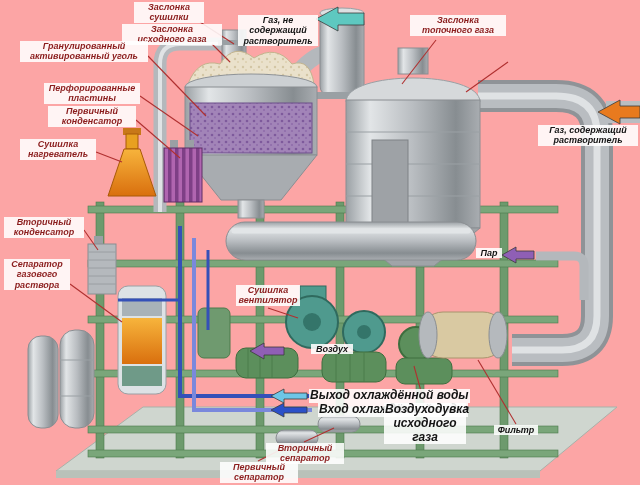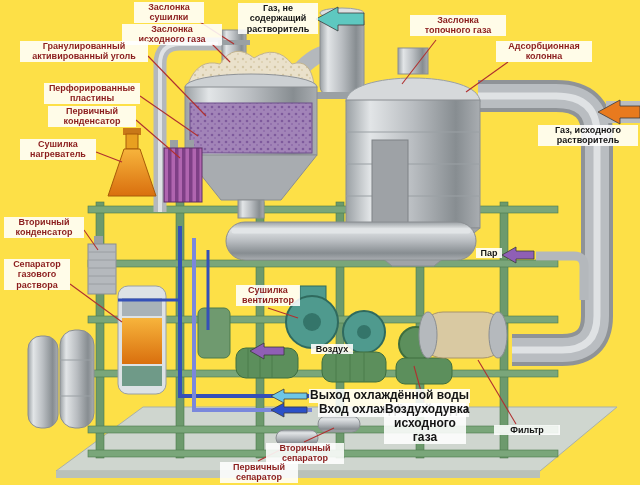--- a/index.html
+++ b/index.html
@@ -1,17 +1,17 @@
 <!DOCTYPE html>
 <html><head>
 <meta charset="utf-8">
 <style>
   * { margin:0; padding:0; box-sizing:border-box; }
   body { background:#ffffff; font-family:"Liberation Sans", sans-serif; }
-  .stage { position:relative; width:640px; height:485px; background:#fde047; overflow:hidden; }
+  .stage { position:relative; width:640px; height:485px; background:#fca5a5; overflow:hidden;font-style:italic; }
   .stage svg { position:absolute; left:0; top:0; z-index:1; }
   .lbl {
     position:absolute; z-index:3;
     white-space:pre-line; text-align:center;
     font-family:"Liberation Sans", sans-serif;
     font-size:9px; font-weight:700; line-height:1.15;
     color:#8b1d1d; background:rgba(255,255,255,.88); padding:0 1px;
   }
   .lbl.black { color:#141414; }
   .lbl.sm { font-size:12px; white-space:nowrap; }
@@ -233,52 +233,50 @@
     <polygon points="598,112 620,100 620,106 640,106 640,118 620,118 620,124" fill="#e87a1e"></polygon>
     <polygon points="502,255 516,247 516,251 534,251 534,259 516,259 516,263" fill="#8f5fb5"></polygon>
     <polygon points="250,351 264,343 264,347 284,347 284,355 264,355 264,359" fill="#8f5fb5"></polygon>
     <polygon points="271,396 284,389 284,393 307,393 307,399 284,399 284,403" fill="#6ec6e6"></polygon>
     <polygon points="271,410 284,403 284,407 307,407 307,413 284,413 284,417" fill="#2b50c8"></polygon>
   </g>
 </svg>
 
   <div class="lbl" style="left:134px; top:2px; width:70px;">Заслонка
 сушилки</div>
-  <div class="lbl black" style="left:238px; top:3px; width:80px;">Газ, не
+  <div class="lbl black" style="left:238px; top:15px; width:80px;">Газ, не
 содержащий
 растворитель</div>
   <div class="lbl" style="left:122px; top:24px; width:100px;">Заслонка
 исходного газа</div>
   <div class="lbl" style="left:410px; top:15px; width:96px;">Заслонка
 топочного газа</div>
-  <div class="lbl" style="left:496px; top:41px; width:96px;">Адсорбционная
-колонна</div>
   <div class="lbl" style="left:20px; top:41px; width:128px;">Гранулированный
 активированный уголь</div>
   <div class="lbl" style="left:44px; top:83px; width:96px;">Перфорированные
 пластины</div>
   <div class="lbl" style="left:48px; top:106px; width:88px;">Первичный
 конденсатор</div>
   <div class="lbl" style="left:20px; top:139px; width:76px;">Сушилка
 нагреватель</div>
-  <div class="lbl black" style="left:538px; top:125px; width:100px;">Газ, исходного
+  <div class="lbl black" style="left:538px; top:125px; width:100px;">Газ, содержащий
 растворитель</div>
   <div class="lbl" style="left:4px; top:217px; width:80px;">Вторичный
 конденсатор</div>
   <div class="lbl" style="left:4px; top:259px; width:66px;">Сепаратор
 газового
 раствора</div>
   <div class="lbl black" style="left:476px; top:248px; width:26px;">Пар</div>
   <div class="lbl" style="left:236px; top:285px; width:64px;">Сушилка
 вентилятор</div>
   <div class="lbl black" style="left:287px; top:344px; width:42px;margin-left:24px;">Воздух</div>
   <div class="lbl black sm" style="left:309px; top:389px;">Выход охлаждённой воды</div>
   <div class="lbl black sm" style="left:309px; top:403px;margin-left:9px;">Вход охлаждённой воды</div>
   <div class="lbl black sm3" style="left:384px; top:403px; width:82px;">Воздуходувка
 исходного
 газа</div>
-  <div class="lbl black" style="left:494px; top:425px; width:66px;">Фильтр</div>
+  <div class="lbl black" style="left:494px; top:425px; width:44px;">Фильтр</div>
   <div class="lbl" style="left:266px; top:443px; width:78px;">Вторичный
 сепаратор</div>
   <div class="lbl" style="left:220px; top:462px; width:78px;">Первичный
 сепаратор</div>
 
 </div>
 
 </body></html>

